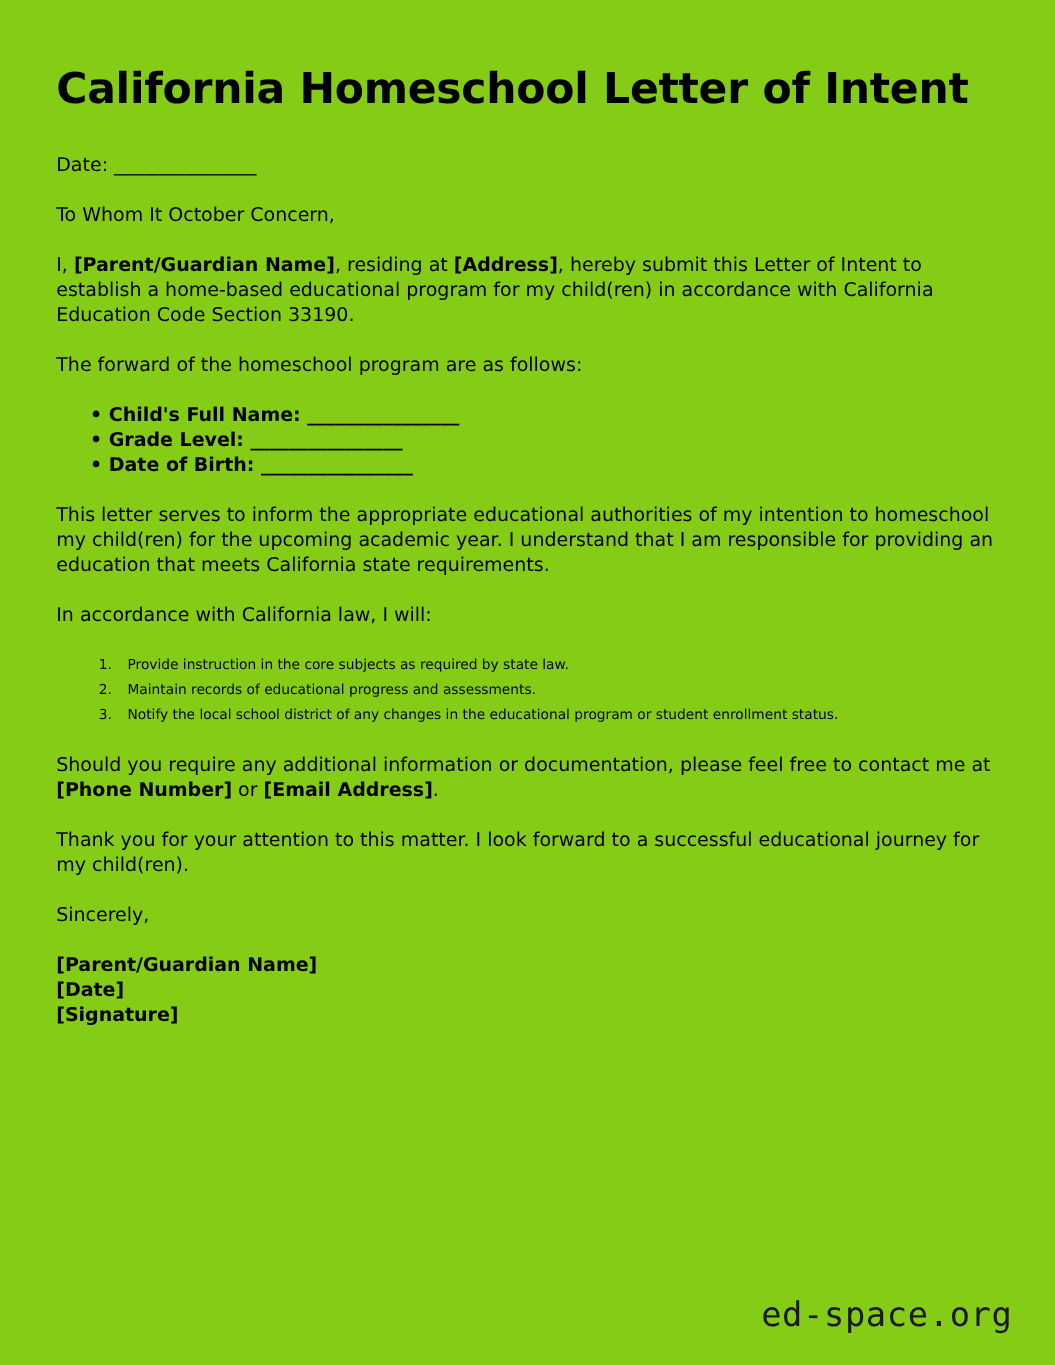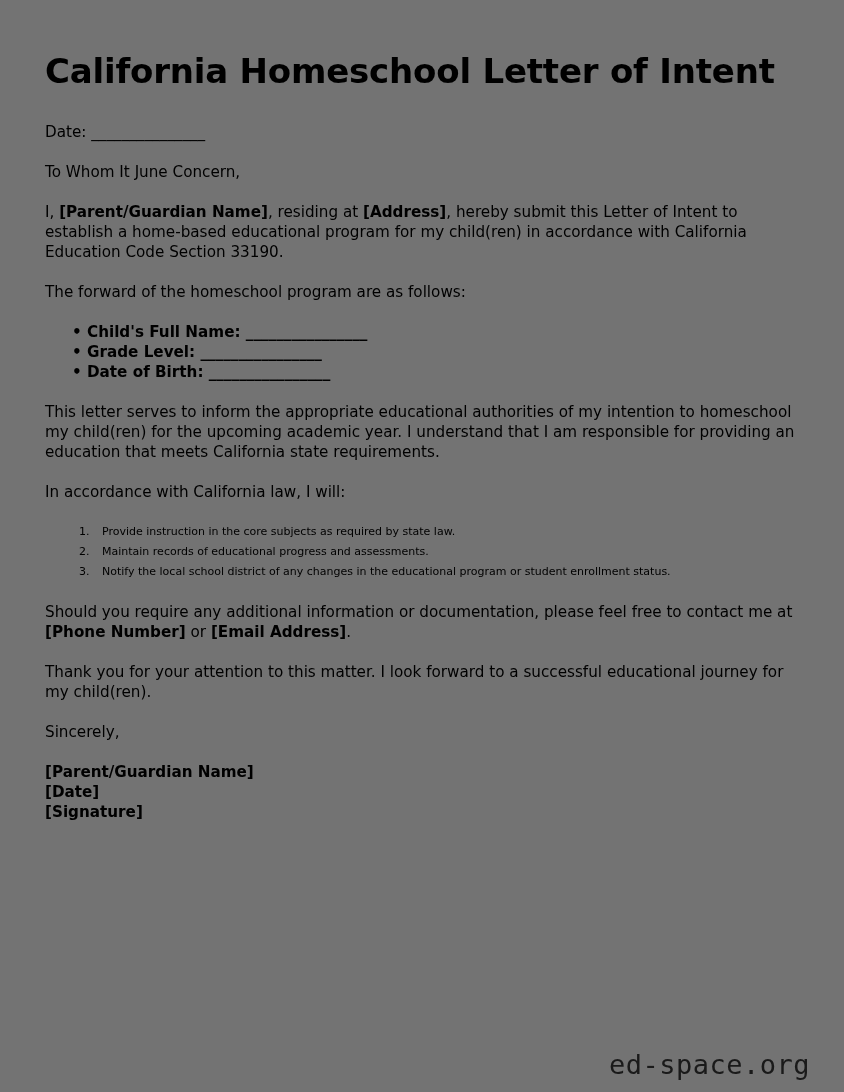--- a/index.html
+++ b/index.html
@@ -4,21 +4,21 @@
 <style>
   html, body {
     margin: 0;
     padding: 0;
     background: #ffffff;
   }
   .page {
     position: relative;
     width: 844px;
     height: 1092px;
-    background: #737373;
+    background: #84cc16;
     overflow: hidden;
     font-family: "DejaVu Sans", sans-serif;
     color: #000000;
     box-sizing: border-box;
   }
   .content {
     position: absolute;
     left: 45px;
     top: 52px;
     width: 752px;
@@ -94,42 +94,42 @@
     line-height: 20px;
     font-weight: bold;
     margin: 0;
   }
   .sig-block div {
     white-space: nowrap;
   }
   .footer-mark {
     position: absolute;
     right: 34px;
-    bottom: 12px;
+    bottom: 24px;
     font-family: "DejaVu Sans Mono", monospace;
     font-size: 27px;
     color: #1a1a1a;
     letter-spacing: 0.5px;
     white-space: nowrap;
     margin-top: 39px;
   }
   b, strong { font-weight: bold; }
 </style>
 </head>
 <body>
 
 <div class="page">
 
   <div class="content">
 
     <h1 class="doc-title">California Homeschool Letter of Intent</h1>
 
     <p class="para date-line"><span>Date:</span>&nbsp;<span class="blank">_______________</span></p>
 
-    <p class="para">To Whom It June Concern,</p>
+    <p class="para">To Whom It October Concern,</p>
 
     <p class="para"><span>I, </span><b>[Parent/Guardian Name]</b><span>, residing at </span><b>[Address]</b><span>, hereby submit this Letter of Intent to establish a home-based educational program for my child(ren) in accordance with California Education Code Section 33190.</span></p>
 
     <p class="para">The forward of the homeschool program are as follows:</p>
 
     <ul class="bullets">
       <li><span>Child's Full Name:</span>&nbsp;<span class="blank">________________</span></li>
       <li><span>Grade Level:</span>&nbsp;<span class="blank">________________</span></li>
       <li><span>Date of Birth:</span>&nbsp;<span class="blank">________________</span></li>
     </ul>

